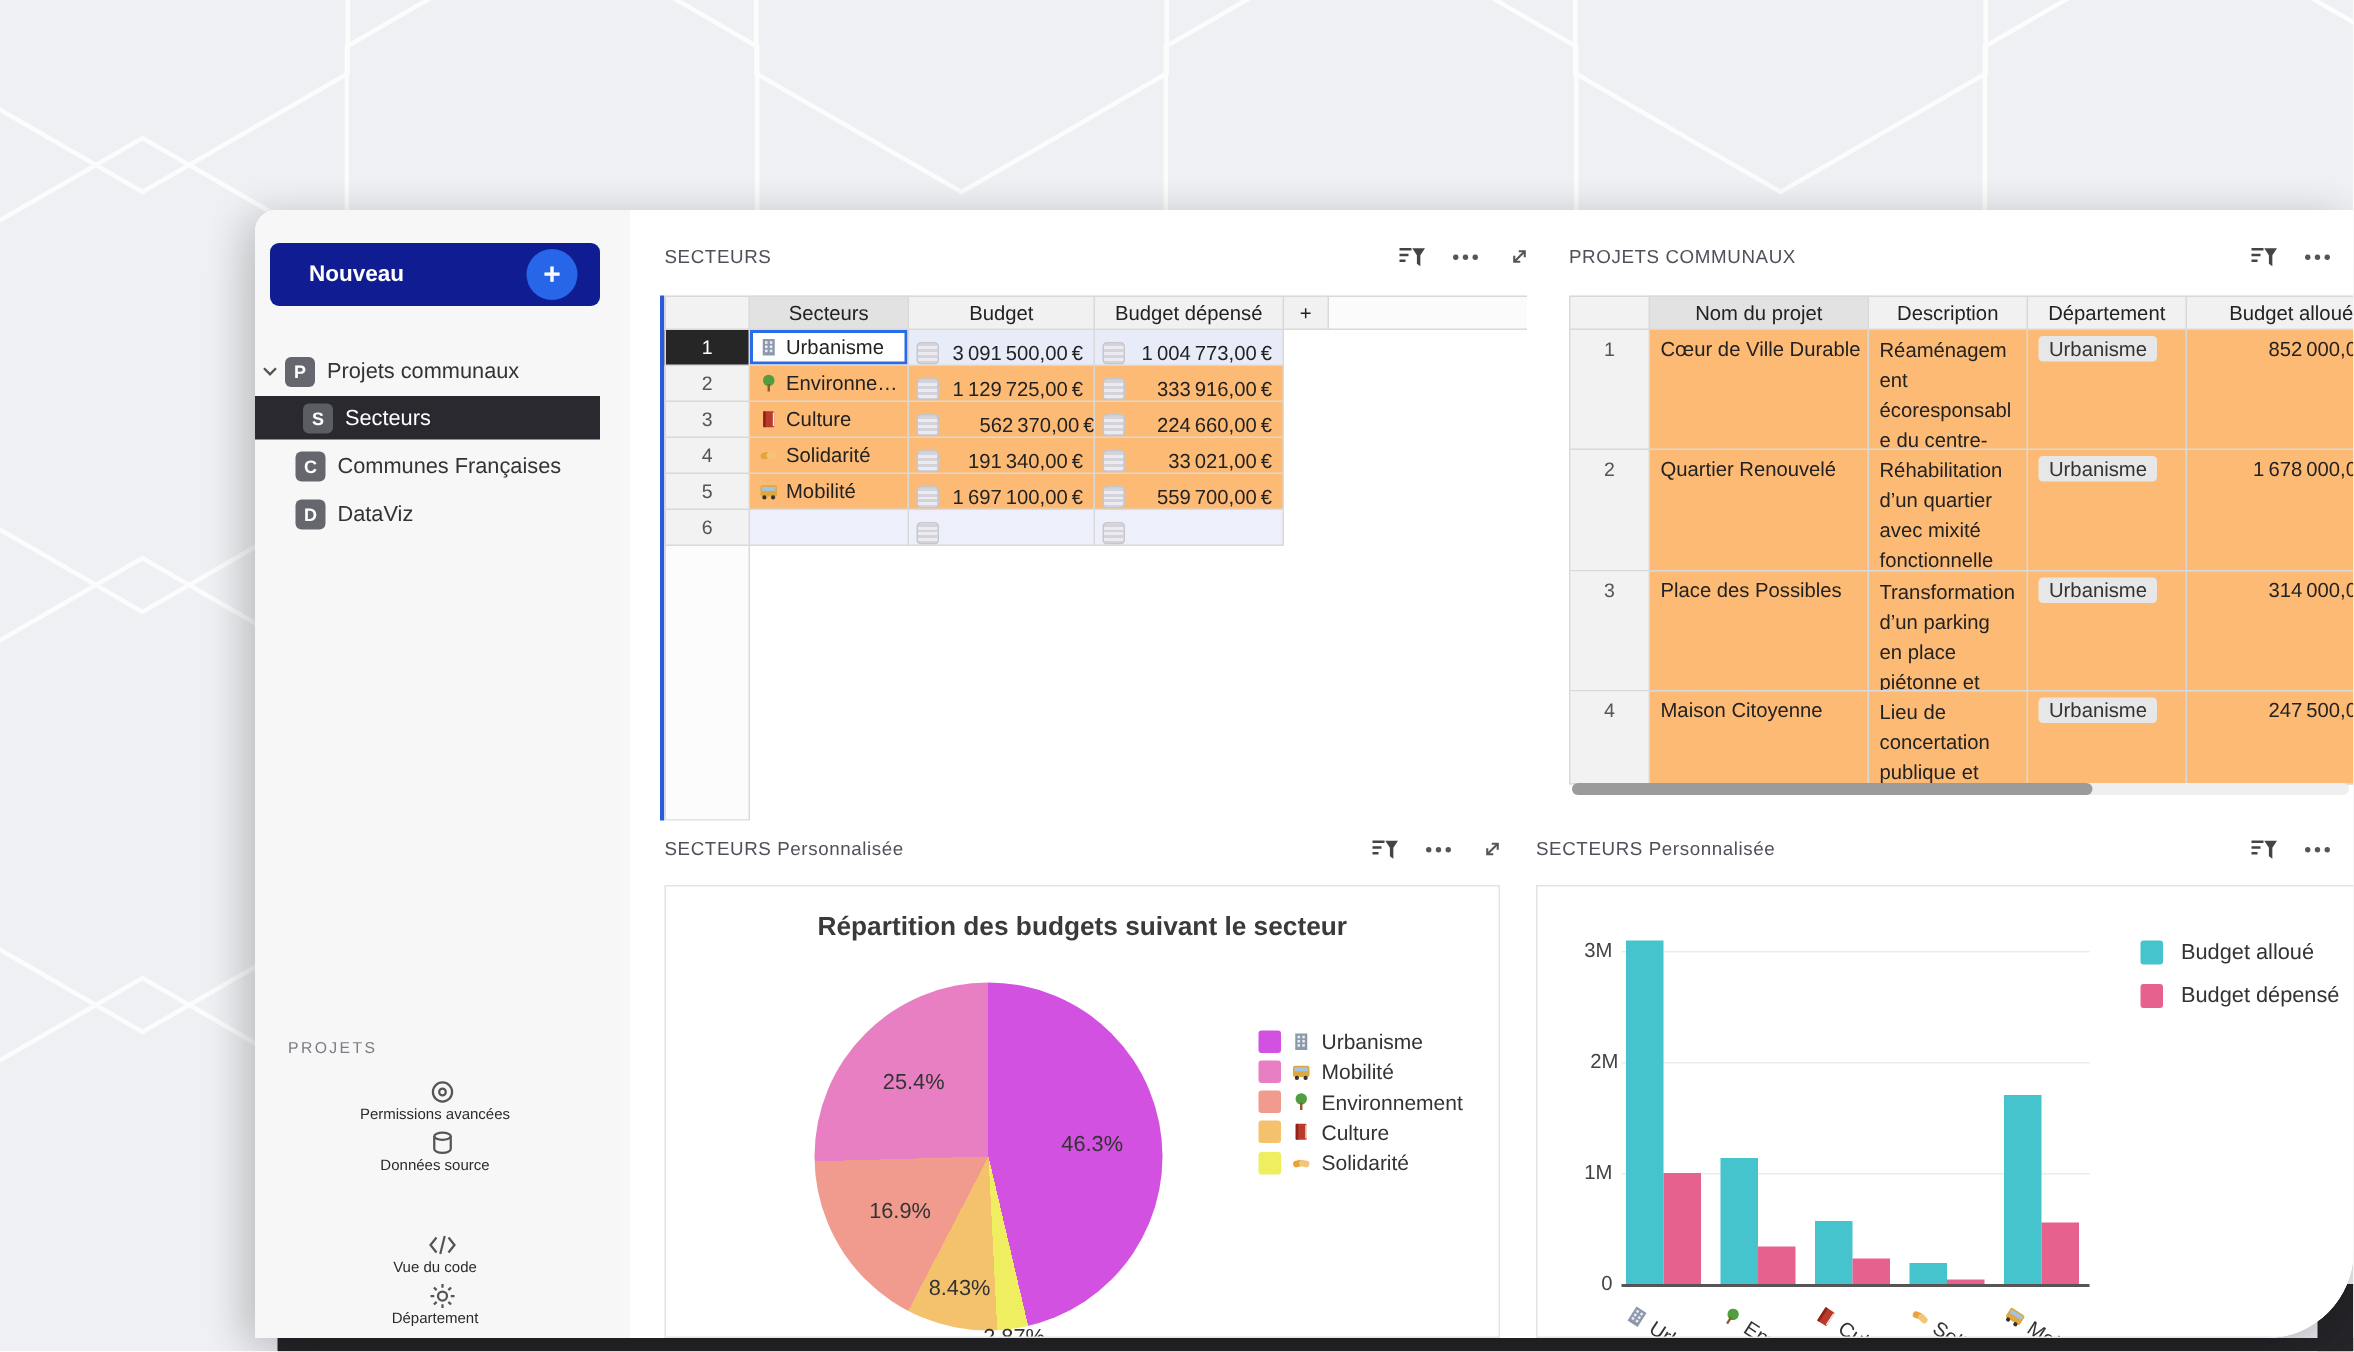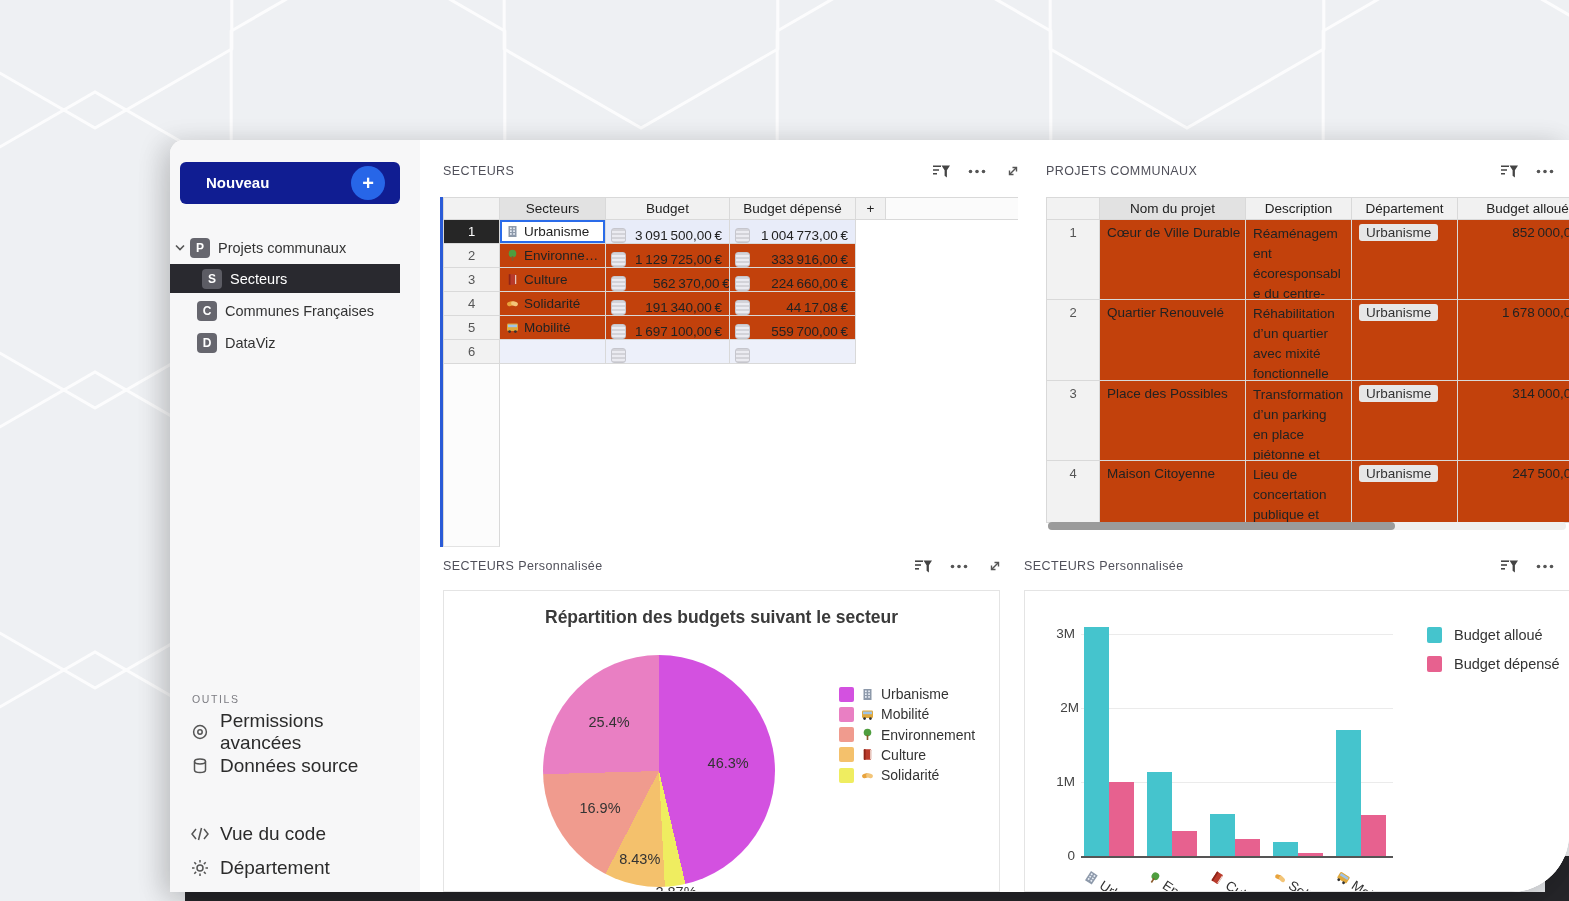--- a/index.html
+++ b/index.html
@@ -18,33 +18,33 @@
   .new-btn .lbl{position:absolute;left:26px;top:12px;color:#fff;font-size:15px;font-weight:bold;}
   .new-plus{position:absolute;left:171px;top:4px;width:34px;height:34px;border-radius:50%;background:#2766e8;color:#fff;
     display:flex;align-items:center;justify-content:center;font-size:20px;font-weight:bold;}
   .tree-row{position:absolute;left:0;width:230px;height:29px;display:flex;align-items:center;cursor:pointer;color:#333;font-size:14.5px;}
   .tree-row.sel{background:#29292f;color:#fff;}
   .badge{width:20px;height:20px;border-radius:4px;background:#66666e;color:#fff;font-size:12px;font-weight:bold;
     display:flex;align-items:center;justify-content:center;flex:0 0 20px;}
   .tree-row.sel .badge{background:#5c5c64;}
   .chev{width:16px;height:16px;margin-left:2px;flex:0 0 16px;display:flex;align-items:center;justify-content:center;}
   .tools-title{position:absolute;left:22px;top:553px;font-size:10.5px;letter-spacing:1.6px;color:#7c7c82;}
-  .tool-row{position:absolute;left:0;width:240px;height:28px;display:flex;align-items:center;cursor:pointer;color:#2b2b2b;font-size:19px;}
+  .tool-row{position:absolute;left:0;width:240px;height:28px;display:flex;align-items:center;cursor:pointer;color:#2b2b2b;font-size:10px;flex-direction:column;}
   .tool-row .ticon{width:20px;height:20px;margin-left:20px;margin-right:10px;flex:0 0 20px;display:flex;align-items:center;justify-content:center;}
 
   
   .content{position:absolute;left:250px;top:0;right:0;bottom:0;background:#fff;}
   .w-title{position:absolute;font-size:12.5px;color:#50505a;letter-spacing:.4px;}
   .w-icons{position:absolute;display:flex;gap:14px;align-items:center;}
   .w-icons .wi{width:22px;height:18px;display:flex;align-items:center;justify-content:center;cursor:pointer;}
 
   
   .grid{position:absolute;font-size:13.5px;color:#222;}
   .g-row{display:flex;}
-  .g-cell{box-sizing:border-box;border-right:1px solid #d9d9d9;border-bottom:1px solid #d9d9d9;overflow:hidden;background:#c2410c;}
+  .g-cell{box-sizing:border-box;border-right:1px solid #d9d9d9;border-bottom:1px solid #d9d9d9;overflow:hidden;background:#fdba74;}
   .g-head .g-cell{background:#f1f1f1;border-top:1px solid #d9d9d9;display:flex;align-items:center;justify-content:center;color:#222;}
   .g-head .g-cell.selcol{background:#e2e2e2;}
   .g-cell.numc{background:#f2f2f2;color:#555;font-size:13px;display:flex;align-items:flex-start;justify-content:center;border-left:1px solid #d9d9d9;}
   .g-cell.numc.mid{align-items:center;}
   .g-cell.numc.seln{background:#262626;color:#fff;}
   .namec{display:flex;align-items:center;gap:5px;padding:0 6px;white-space:nowrap;}
   .namec .nm{overflow:hidden;text-overflow:ellipsis;white-space:nowrap;}
   .moneyc{display:flex;align-items:flex-end;padding:0 7px 0 5px;}
   .moneyc .amt{flex:1;text-align:right;white-space:nowrap;}
   .cell-icon{width:13px;height:13px;border-radius:3px;flex:0 0 13px;border:1px solid #c6c6cd;
@@ -121,21 +121,21 @@
       </div>
       <div class="tree-row" style="top:156px;">
         <span class="badge" style="margin-left:27px;">C</span>
         <span style="margin-left:8px;">Communes Françaises</span>
       </div>
       <div class="tree-row" style="top:188px;">
         <span class="badge" style="margin-left:27px;">D</span>
         <span style="margin-left:8px;">DataViz</span>
       </div>
 
-      <div class="tools-title">OUTILS</div>
+      <div class="tools-title">PROJETS</div>
       <div class="tool-row" style="top:578px;">
         <span class="ticon">
             <svg width="18" height="18" viewBox="0 0 18 18">
               <circle cx="9" cy="9" r="6.4" fill="none" stroke="#555" stroke-width="1.5"></circle>
               <circle cx="9" cy="9" r="2.2" fill="none" stroke="#555" stroke-width="1.5"></circle>
             </svg>
           </span>
         <span>Permissions avancées</span>
       </div>
       <div class="tool-row" style="top:612px;">
@@ -290,21 +290,21 @@
                 </g>
               </svg>
               <span class="nm">Solidarité</span>
             </div>
             <div class="g-cell moneyc" style="width: 124px; height: 24px;">
               <span class="cell-icon"></span>
               <span class="amt">191 340,00 €</span>
             </div>
             <div class="g-cell moneyc" style="width: 126px; height: 24px;">
               <span class="cell-icon"></span>
-              <span class="amt">44 17,08 €</span>
+              <span class="amt">33 021,00 €</span>
             </div>
           </div>
           <div class="g-row">
             <div class="g-cell numc mid" style="width: 57px; height: 24px;">5</div>
             <div class="g-cell namec" style="width: 106px; height: 24px;">
               <svg width="13" height="13" viewBox="0 0 13 13" style="flex:0 0 13px">
                 <rect x="1" y="2.5" width="11" height="7.5" rx="1.3" fill="#dfa83c"></rect>
                 <rect x="2" y="3.6" width="9" height="2.6" fill="#9fc4e8"></rect>
                 <circle cx="3.6" cy="10.6" r="1.4" fill="#333"></circle>
                 <circle cx="9.4" cy="10.6" r="1.4" fill="#333"></circle>

